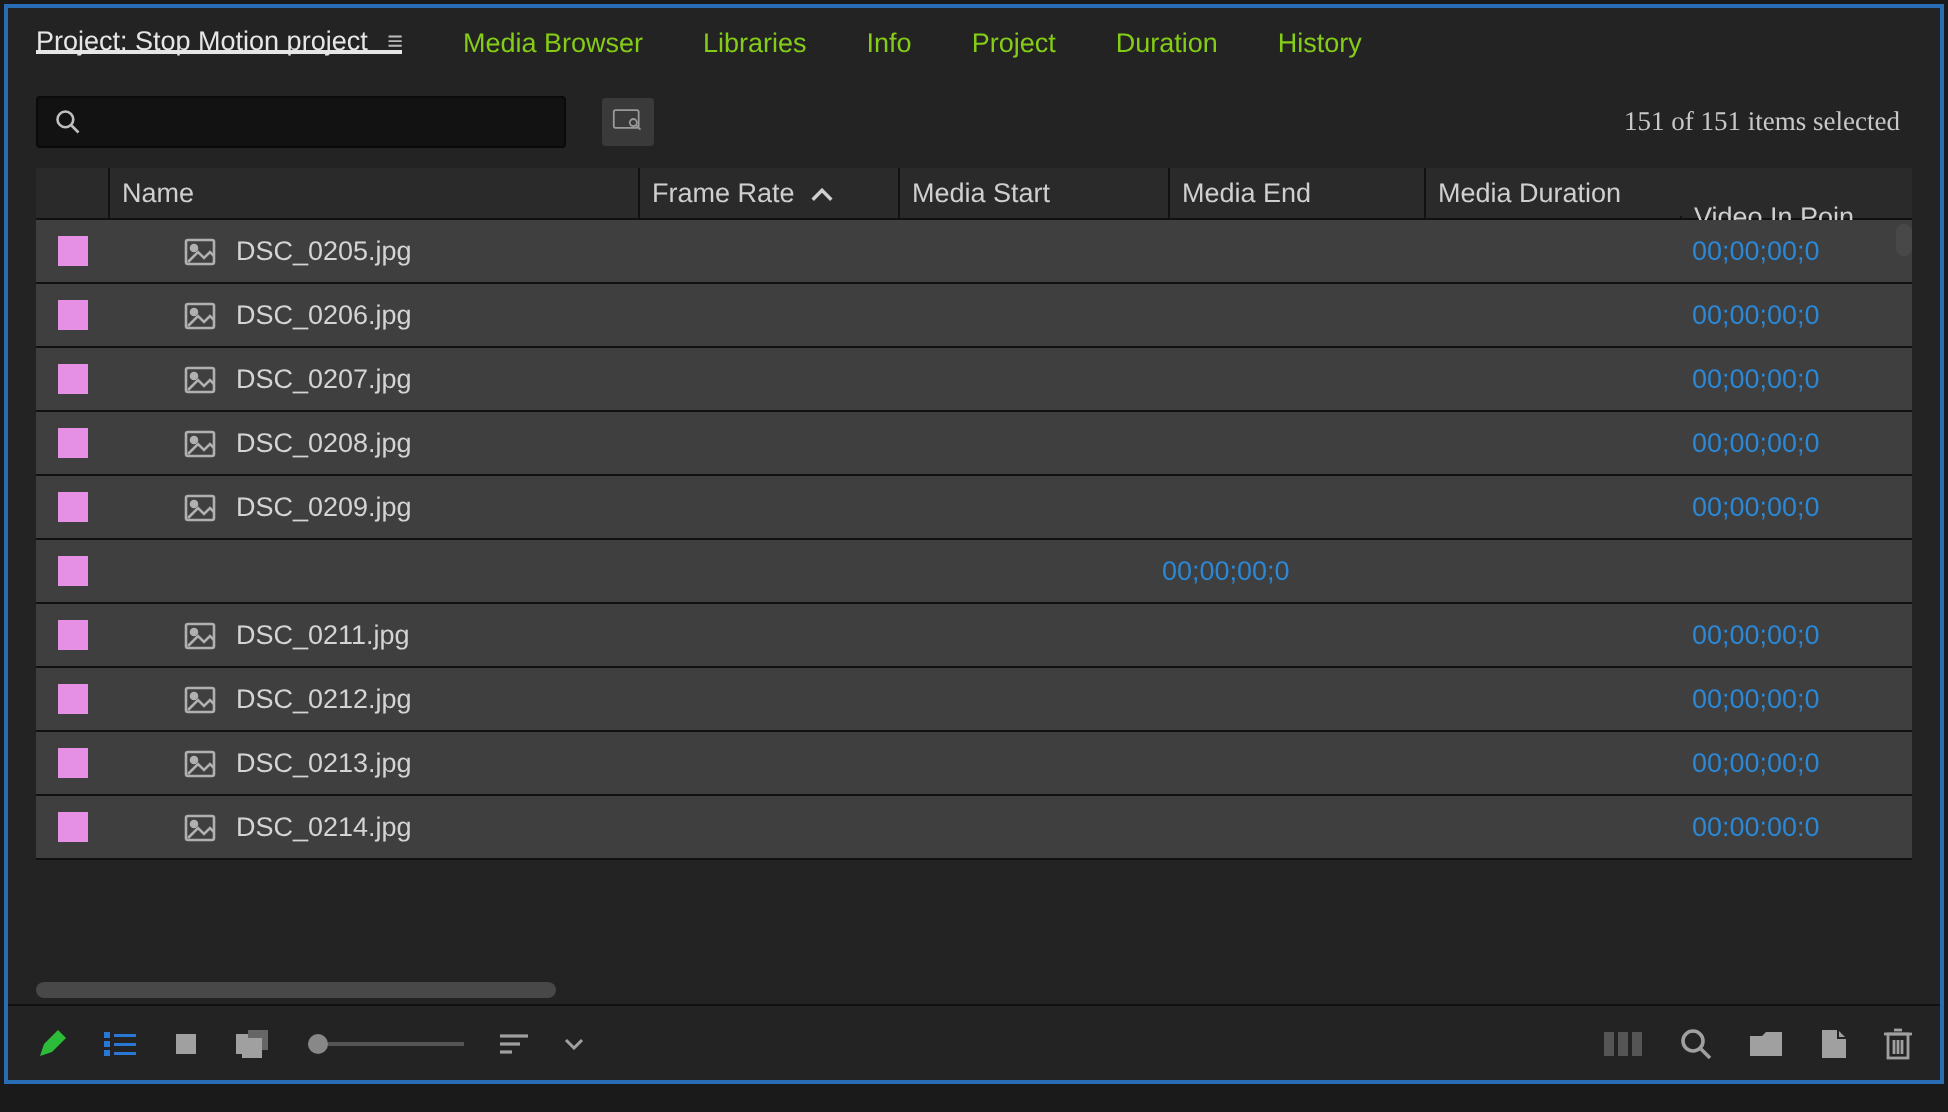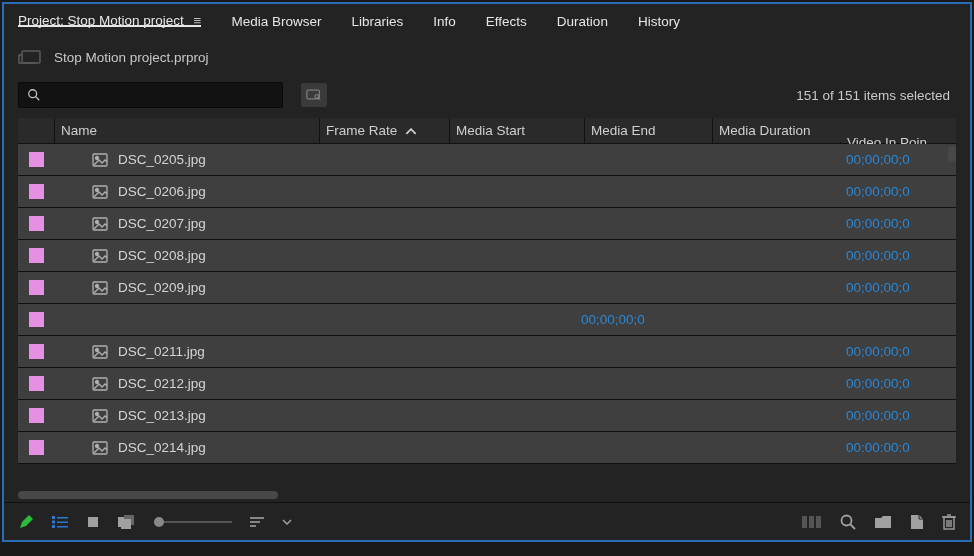--- a/index.html
+++ b/index.html
@@ -1,29 +1,29 @@
 <!DOCTYPE html>
 <html><head>
 <meta charset="utf-8">
 <style>
 * { margin: 0; padding: 0; box-sizing: border-box; font-family: Arial, Helvetica, sans-serif; }
 body { background: #1a1a1a; width: 974px; height: 556px; overflow: hidden; }
 .panel { width: 970px; height: 540px; border: 2px solid #2a6db5; margin: 2px; background: #232323; display: flex; flex-direction: column; position: relative; }
 .tabs-row { display: flex; align-items: center; height: 34px; padding: 12px 14px; gap: 30px; }
-.tab { color: #e5e5e5; font-size: 13.5px; cursor: pointer; height: 100%; display: flex; align-items: center; }
+.tab { color: #84cc16; font-size: 13.5px; cursor: pointer; height: 100%; display: flex; align-items: center; }
 .tab.active { color: #e6e6e6; border-bottom: 2px solid #e6e6e6; padding-bottom: 2px; margin-bottom: -2px; }
 .tab.active .menu-icon { margin-left: 6px; color: #bbb; }
 .project-row { display: flex; align-items: center; height: 30px; padding: 0 14px; gap: 12px; margin-top: 4px; }
 .folder-icon-small { width: 24px; height: 16px; color: #5b5b5b; }
 .project-name { color: #c8c8c8; font-size: 13.5px; }
 .search-row { display: flex; align-items: center; height: 34px; padding: 0 14px; gap: 18px; margin-top: 6px; }
 .search-box { width: 265px; height: 26px; background: #121212; border: 1px solid #0a0a0a; display: flex; align-items: center; padding: 0 8px; border-radius: 2px; }
 .search-box svg { color: #bfbfbf; }
 .bin-find-icon { color: #9a9a9a; background: #3a3a3a; padding: 3px 5px; border-radius: 2px; }
-.sel-count { margin-left: auto; color: #c8c8c8; font-size: 13.5px; margin-right: 6px; }
+.sel-count { margin-left: auto; color: #c8c8c8; font-size: 13.5px; margin-right: 6px; font-family: Liberation Serif, serif; }
 .table-wrap { flex: 1; margin: 6px 14px 2px 14px; display: flex; flex-direction: column; background: #232323; overflow: hidden; position: relative; }
 .table-head { display: flex; height: 26px; background: #2a2a2a; border-bottom: 1px solid #111; flex-shrink: 0; }
 .col-sel { width: 36px; flex-shrink: 0; }
 .th { display: flex; align-items: center; color: #cfcfcf; font-size: 13.5px; padding-left: 6px; border-left: 1px solid #111; cursor: pointer; }
 .th-name { width: 265px; }
 .th-fr { width: 130px; }
 .th-ms { width: 135px; }
 .th-me { width: 128px; }
 .th-md { width: 128px; }
 .th-vi { flex: 1; margin-top: 24px; }
@@ -62,39 +62,30 @@
     <div class="tab">
         <span>Media Browser</span>
       </div>
     <div class="tab">
         <span>Libraries</span>
       </div>
     <div class="tab">
         <span>Info</span>
       </div>
     <div class="tab">
-        <span>Effects</span>
+        <span>Project</span>
       </div>
     <div class="tab">
         <span>Duration</span>
       </div>
     <div class="tab">
         <span>History</span>
       </div>
   </div>
 
-  <div class="project-row">
-    <span class="folder-icon-small">
-      <svg viewBox="0 0 24 16" width="24" height="16" fill="none" stroke="currentColor" stroke-width="1.5">
-          <rect x="4" y="2" width="18" height="12" rx="1"></rect>
-          <path d="M4 6 L1 6 L1 14 L18 14"></path>
-        </svg>
-    </span>
-    <span class="project-name">Stop Motion project.prproj</span>
-  </div>
 
   <div class="search-row">
     <div class="search-box">
       <svg viewBox="0 0 16 16" width="14" height="14">
           <circle cx="6.5" cy="6.5" r="4.5" fill="none" stroke="currentColor" stroke-width="1.5"></circle>
           <line x1="10" y1="10" x2="14" y2="14" stroke="currentColor" stroke-width="1.5"></line>
         </svg>
     </div>
     <span class="bin-find-icon">
       <svg viewBox="0 0 18 12" width="16" height="11">

